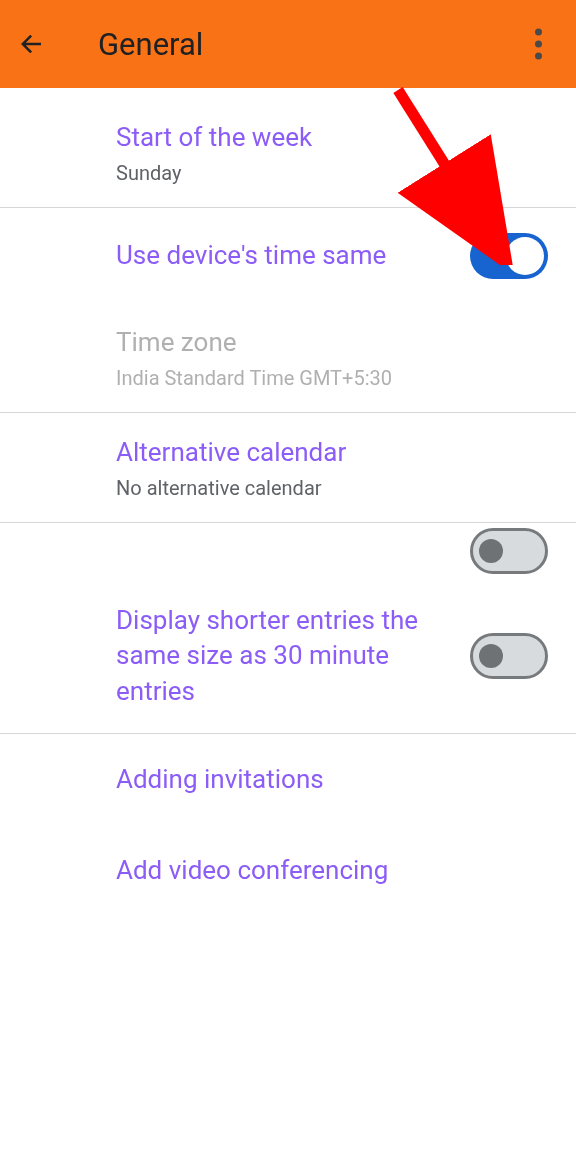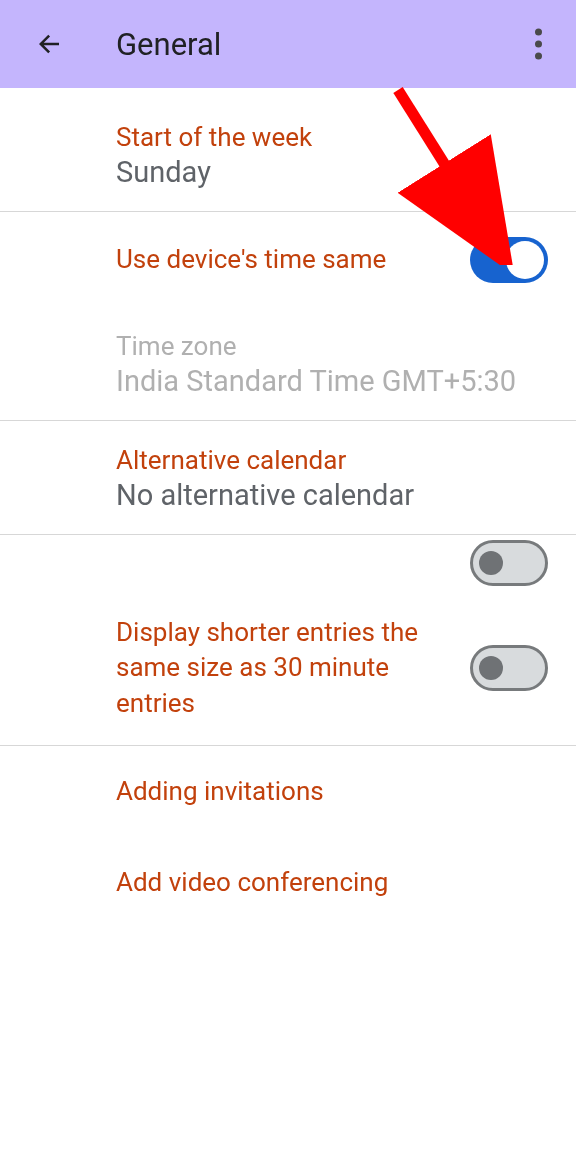--- a/index.html
+++ b/index.html
@@ -11,24 +11,24 @@
     }
     body {
       width: 576px;
       height: 1151px;
       background: #ffffff;
       position: relative;
       overflow: hidden;
     }
     .header {
       height: 88px;
-      background: #c4b5fd;
+      background: #f97316;
       display: flex;
       align-items: center;
-      padding: 0 18px 0 30px;
+      padding: 0 18px 0 12px;
       position: relative;
     }
     .back-arrow {
       width: 38px;
       height: 38px;
       display:flex;
       align-items:center;
       justify-content:center;
     }
     .back-arrow svg{
@@ -61,27 +61,28 @@
     }
     .content {
       padding-top: 10px;
     }
     .item {
       padding: 22px 30px 22px 116px;
       position: relative;
     }
     .item-title {
       font-size: 26px;
-      color: #c2410c;
+      color: #8b5cf6;
       line-height: 1.35;
       font-weight: 400;
     }
     .item-sub {
-      font-size: 29px;
+      font-size: 20px;
       color: #5f6368;
+      margin-top: 6px;
       font-weight: 400;
     }
     .divider {
       height: 1px;
       background: #d7d7d7;
       width: 100%;
     }
     .item.disabled .item-title,
     .item.disabled .item-sub {
       color: #b0b0b0;

